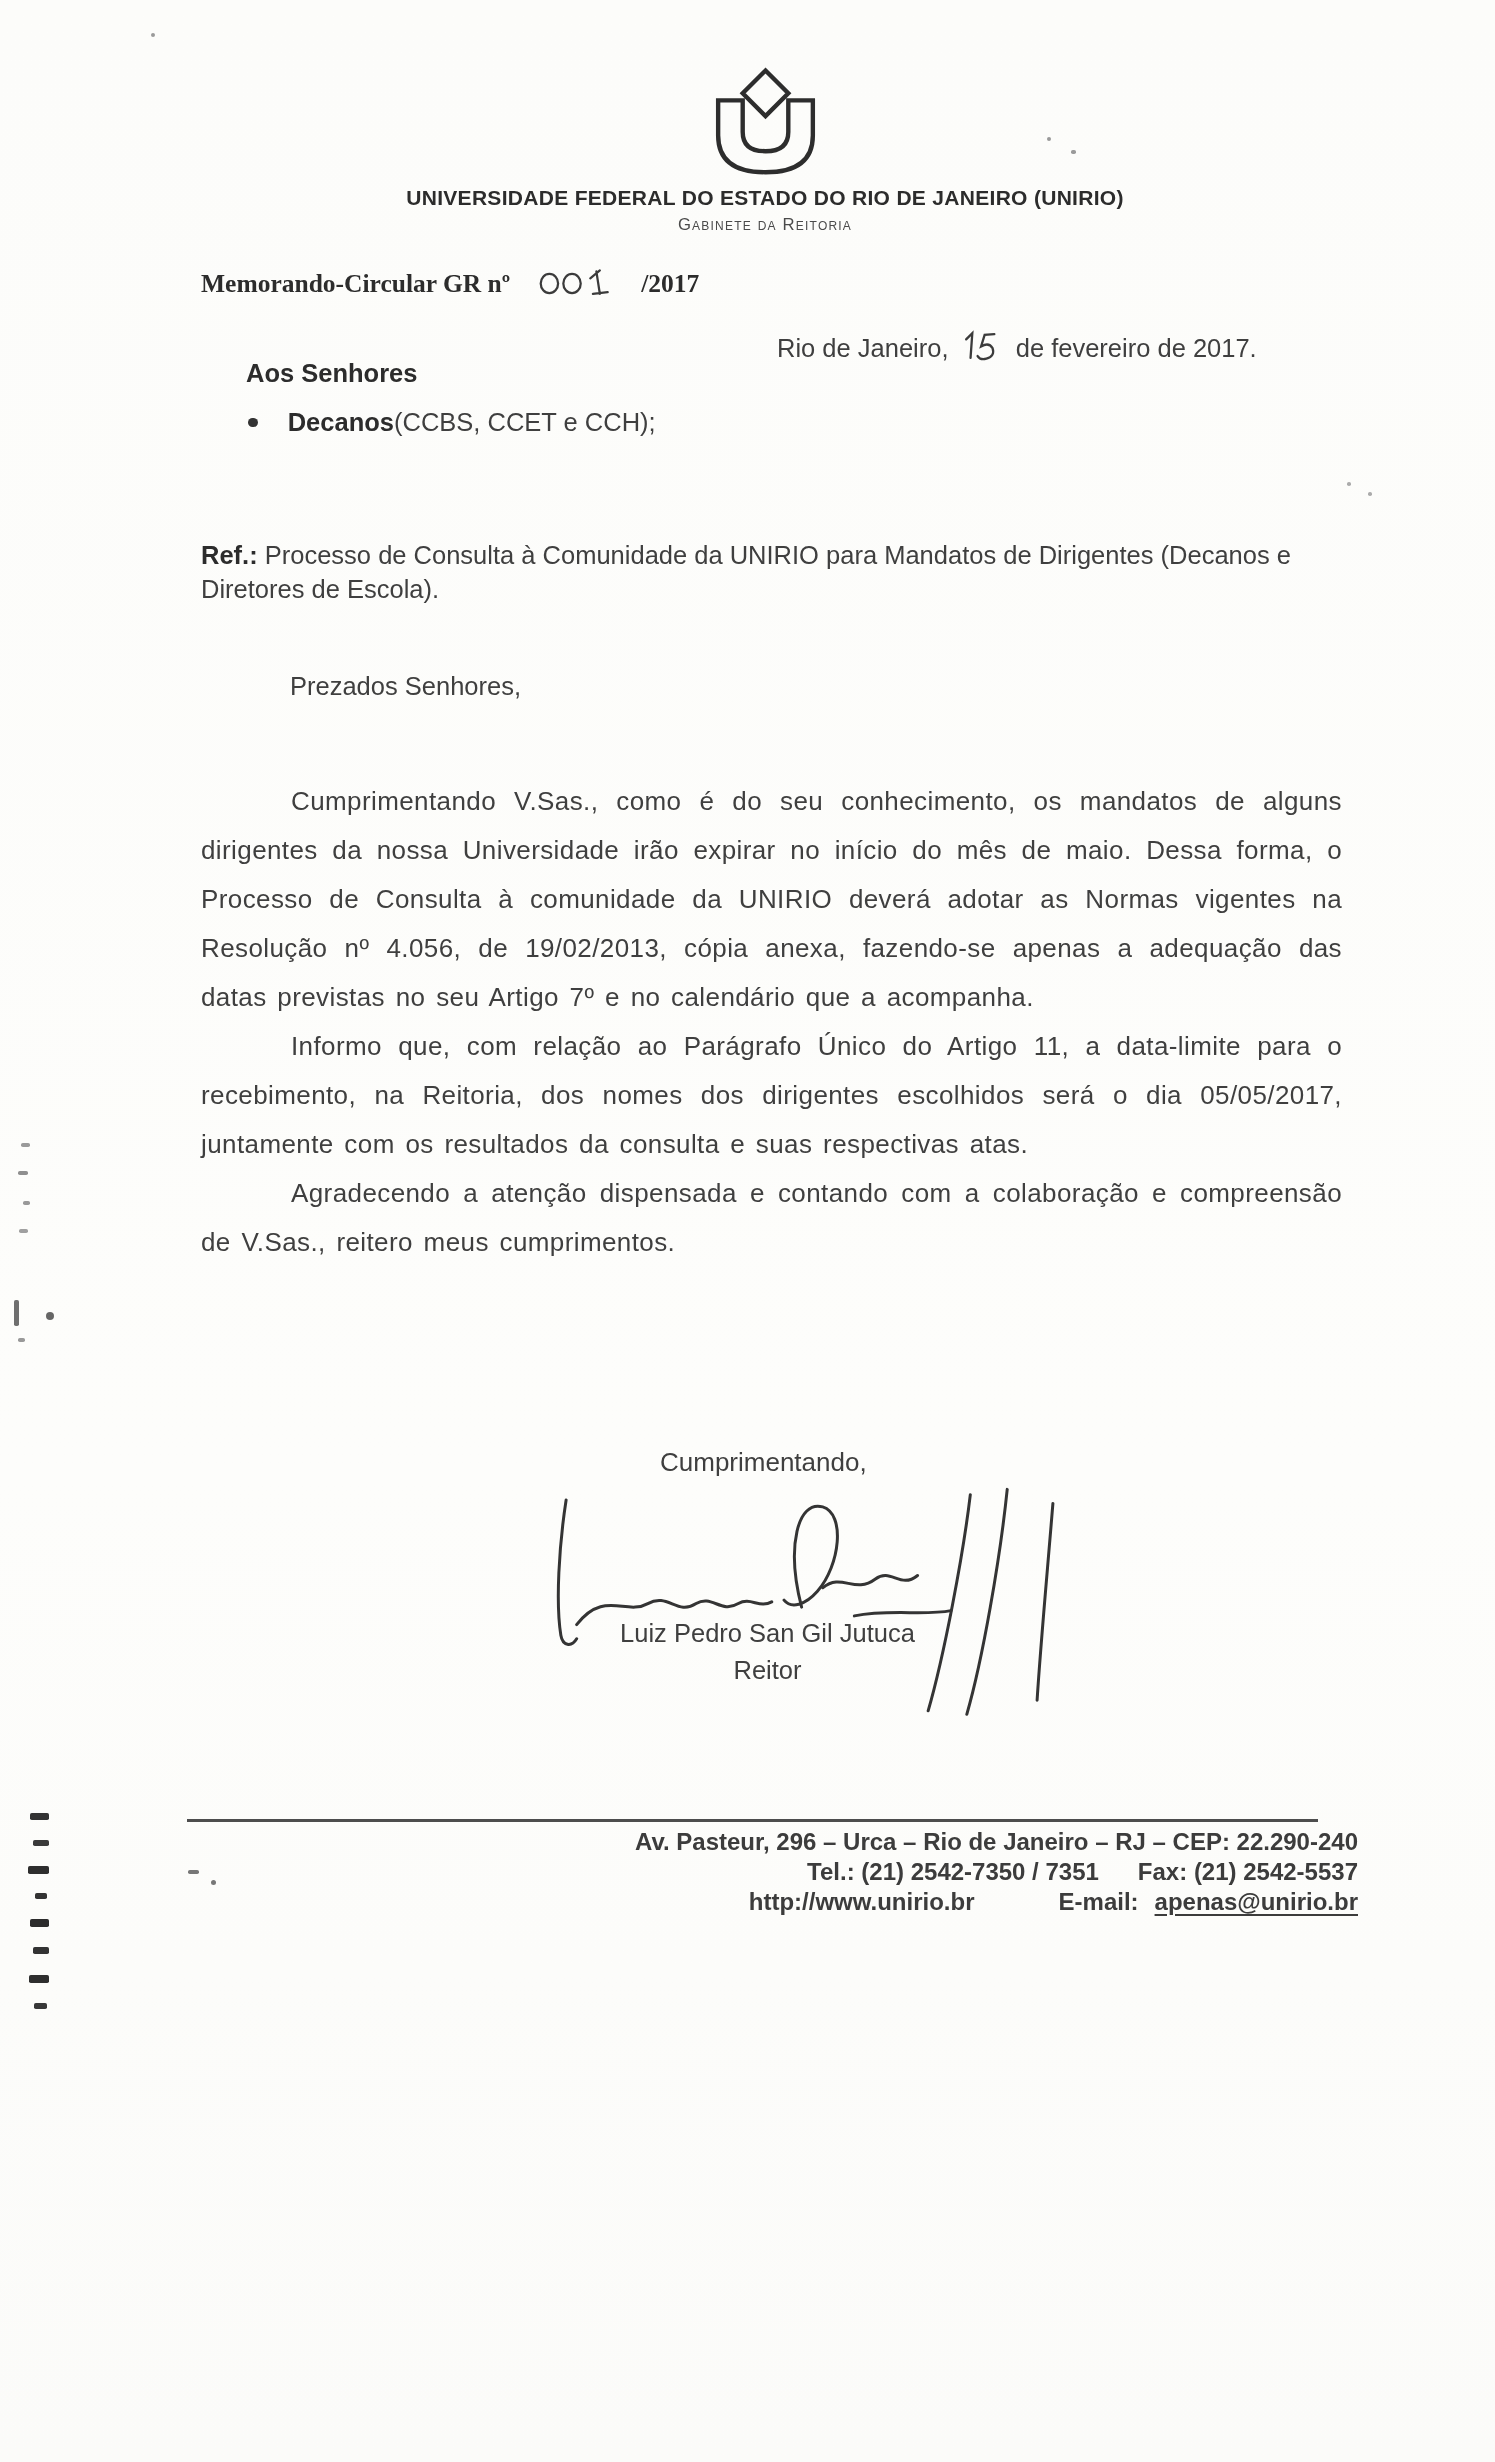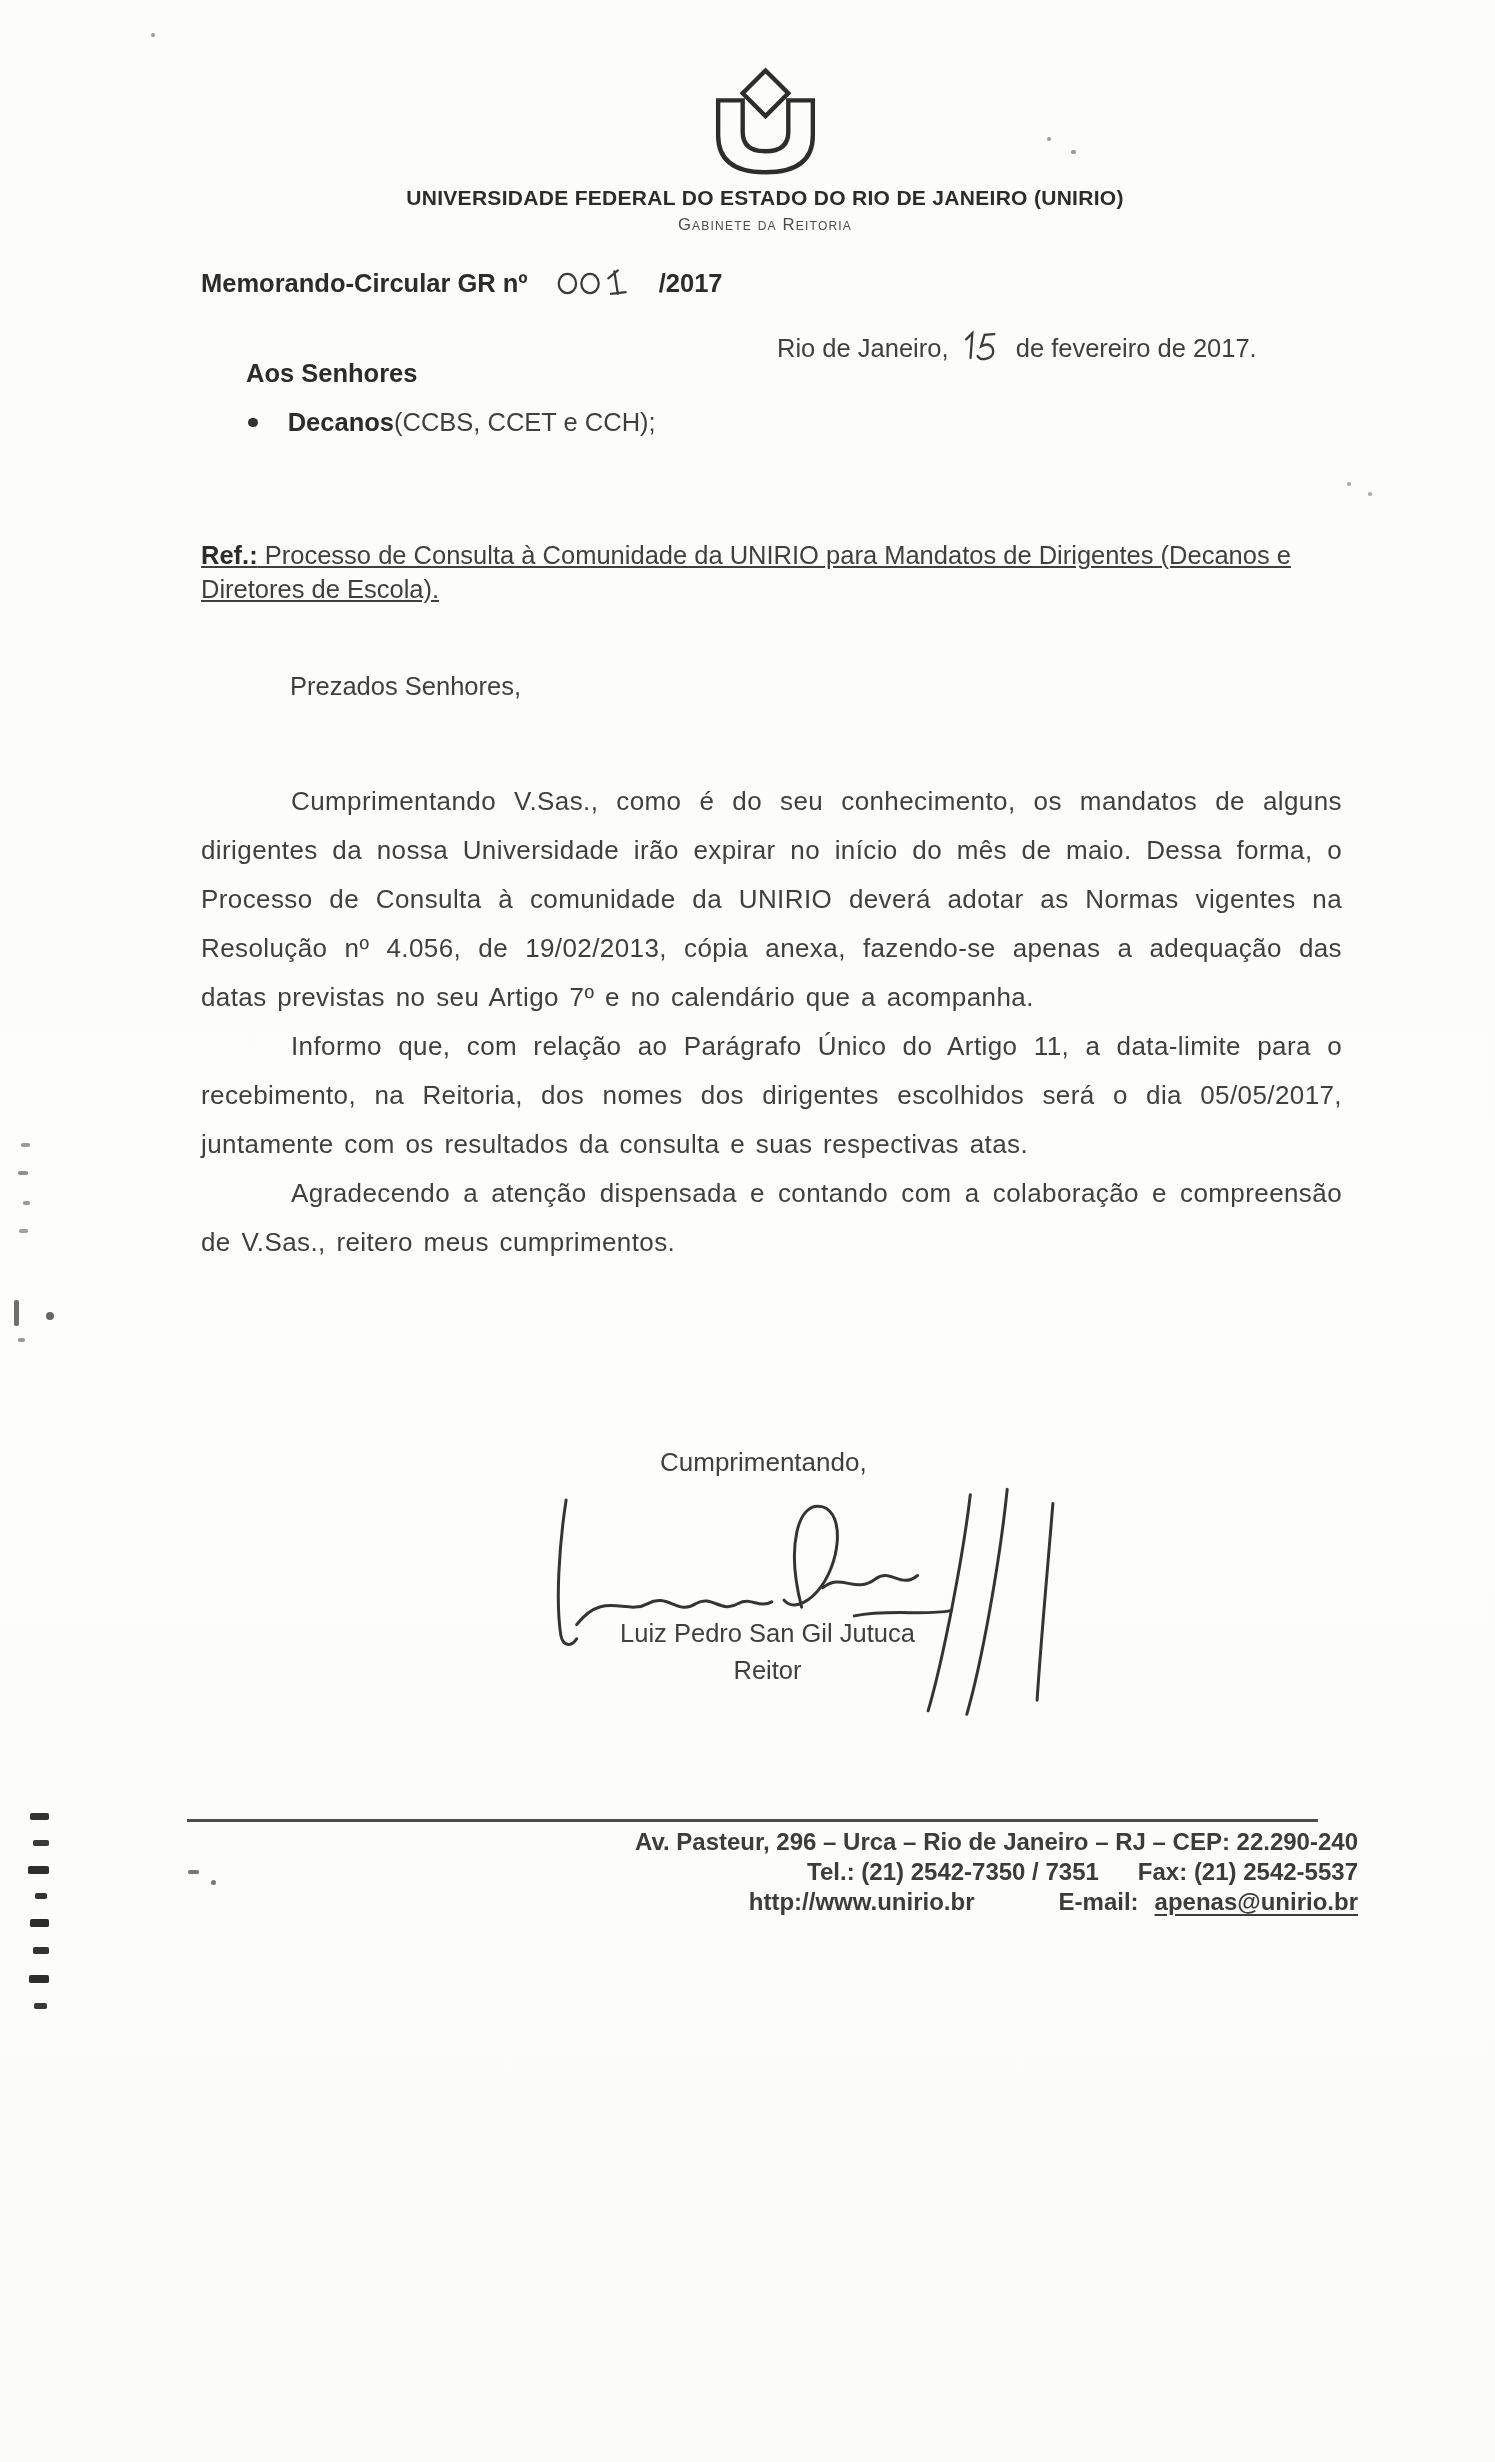--- a/index.html
+++ b/index.html
@@ -12,28 +12,28 @@
     color:#3f3f3f;
     overflow:hidden;
   }
   .abs{position:absolute;}
   .b{font-weight:bold;color:#2c2c2c;}
 
   .logo{left:704px;top:67px;width:123px;height:114px;}
   .univ{left:0;top:186px;width:1530px;text-align:center;font-size:21px;font-weight:bold;color:#2c2c2c;letter-spacing:0.3px;}
   .office{left:0;top:215px;width:1530px;text-align:center;font-size:16.7px;color:#4a4a4a;font-variant:small-caps;letter-spacing:1.2px;}
 
-  .memo-line{left:201px;top:260px;font-size:25.5px;font-weight:bold;color:#2c2c2c;display:flex;align-items:center;gap:25px;}
+  .memo-line{left:201px;top:260px;font-size:25.5px;font-weight:bold;color:#2c2c2c;display:flex;align-items:center;gap:25px;font-family:Liberation Serif, serif;}
   .date-line{left:777px;top:327px;font-size:25.5px;display:flex;align-items:center;gap:10.6px;}
 
   .aos{left:246px;top:359px;font-size:25.5px;font-weight:bold;color:#2c2c2c;}
   .bullet-line{left:248px;top:408px;font-size:25.5px;display:flex;align-items:center;}
   .bullet-dot{width:9.7px;height:9.7px;background:#333;border-radius:50%;margin-right:30px;flex:none;}
 
-  .ref{left:201px;top:538px;width:1157px;font-size:25.5px;line-height:34px;text-align:left;text-decoration:underline;}
+  .ref{left:201px;top:538px;width:1157px;font-size:25.5px;line-height:34px;text-align:left;}
   .greeting{left:290px;top:672px;font-size:25.5px;}
 
   .body-text{left:201px;top:777px;width:1141px;font-size:26px;line-height:49px;text-align:justify;letter-spacing:0.4px;word-spacing:3.1px;}
   .body-text p{margin:0;text-indent:90px;}
 
   .closing{left:660px;top:1447px;font-size:26px;}
 
   .sig-scrawl{left:538px;top:1484px;width:536px;height:255px;pointer-events:none;}
   .sig-block{left:189px;top:1615px;width:1157px;text-align:center;font-size:25.5px;line-height:37px;}
 

